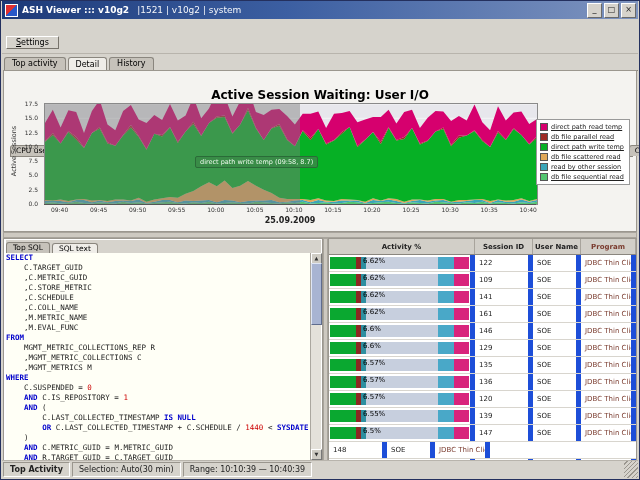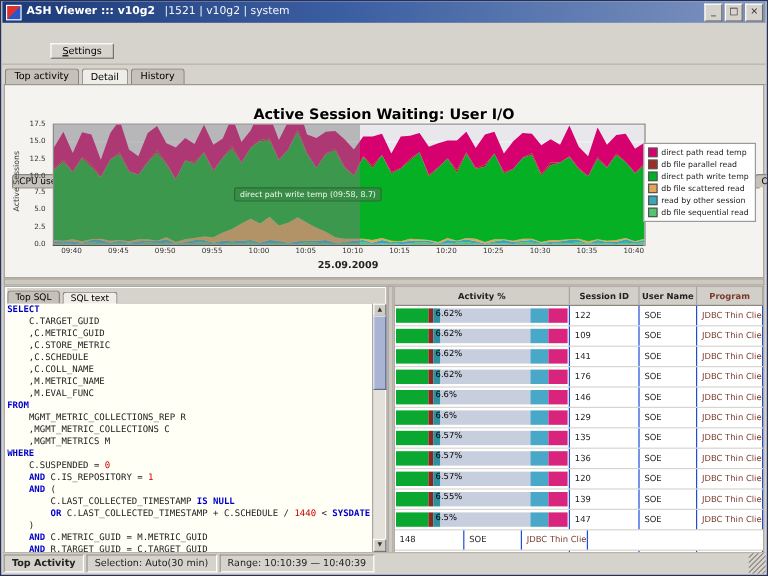--- a/index.html
+++ b/index.html
@@ -11,21 +11,21 @@
   .titlebar .title{font-weight:bold;white-space:nowrap;}
   .titlebar .subtitle{margin-left:8px;white-space:nowrap;opacity:.95;}
   .win-buttons{margin-left:auto;display:flex;gap:2px;padding-right:2px;}
   .win-btn{width:13px;height:13px;background:#d6d3cc;border:1px solid;border-color:#fff #6a6a6a #6a6a6a #fff;font-size:8px;line-height:11px;text-align:center;color:#222;cursor:default;}
 
   
   .menubar{position:absolute;left:1px;top:18px;right:1px;height:14px;background:#dedbd4;border-bottom:1px solid #a8a49c;display:flex;align-items:center;font-size:9px;}
   .menu-item{display:inline-block;padding:0 7px;}
   .menu-item::first-letter{text-decoration:underline;}
   .toolbar{position:absolute;left:1px;top:33px;right:1px;height:19px;background:#d6d3cc;border-bottom:1px solid #b8b4ac;}
-  .btn{position:absolute;left:4px;top:2px;font-size:8px;padding:1px 9px;background:#d6d3cc;border:1px solid;border-color:#fff #77736b #77736b #fff;margin-left:36px;}
+  .btn{position:absolute;left:4px;top:2px;font-size:8px;padding:1px 9px;background:#d6d3cc;border:1px solid;border-color:#fff #77736b #77736b #fff;}
   .btn::first-letter{text-decoration:underline;}
 
   
   .tabs{display:flex;align-items:flex-end;}
   .tab{border:1px solid #8a867e;border-bottom:none;background:#c6c2ba;padding:1px 7px 2px;margin-right:2px;font-size:8px;border-radius:3px 3px 0 0;white-space:nowrap;}
   .tab.sel{background:#efede8;position:relative;top:1px;padding-top:2px;}
   #tabs1{position:absolute;left:3px;top:53px;right:1px;height:16px;border-bottom:1px solid #8a867e;}
   #tabs2{position:absolute;left:6px;top:71px;right:3px;height:14px;border-bottom:1px solid #8a867e;}
   #tabs2 .tab{padding:0 5px 1px;font-size:7.5px;margin-right:1px;}
 
@@ -40,21 +40,21 @@
   .plot{position:absolute;left:38px;top:0;width:492px;height:100px;background:#e7e7ec;border:1px solid #8a8a8a;}
   .plot svg{position:absolute;left:0;top:0;}
   .sel-overlay{position:absolute;left:0;top:0;height:100%;background:rgba(125,125,125,.45);}
   .tooltip{position:absolute;left:150px;top:52px;background:rgba(58,138,70,.85);border:1px solid #2a6b38;color:#eefbee;font-size:6.5px;padding:1px 4px;border-radius:2px;white-space:nowrap;z-index:5;}
   .x-ticks{position:absolute;left:38px;top:101px;width:492px;height:10px;border-top:1px solid #555;}
   .x-tick{position:absolute;top:1px;font-size:6px;color:#333;transform:translateX(-50%);white-space:nowrap;}
   .date-label{position:absolute;left:38px;top:113px;width:492px;text-align:center;font-size:8px;font-weight:bold;color:#222;}
   .legend{position:absolute;right:4px;top:16px;width:94px;background:#fff;border:1px solid #999;padding:2px 3px;box-sizing:border-box;}
   .legend-item{display:flex;align-items:center;height:10px;}
   .legend-swatch{width:6px;height:6px;margin-right:3px;border:1px solid #555;flex:none;}
-  .legend-label{font-size:6.5px;color:#222;white-space:nowrap;}
+  .legend-label{font-size:6.5px;color:#222;white-space:nowrap;text-decoration:underline;}
 
   
   .hsplit{position:absolute;left:2px;top:231px;right:2px;height:6px;background:#cdc9c1;border:1px solid #a8a49c;box-sizing:border-box;}
   .vsplit{position:absolute;left:322px;top:237px;width:5px;height:224px;background:#cdc9c1;border:1px solid #a8a49c;box-sizing:border-box;}
 
   
   .sql-panel{position:absolute;left:2px;top:237px;width:320px;height:224px;background:#fff;border:1px solid #9b978f;box-sizing:border-box;}
   #tabs3{position:absolute;left:2px;top:1px;right:1px;height:13px;border-bottom:1px solid #8a867e;background:#d6d3cc;}
   #tabs3 .tab{padding:0 6px 1px;font-size:7.5px;}
   .sql-text{position:absolute;left:2px;top:14px;right:11px;bottom:1px;background:#fffff6;overflow:hidden;font-family:"DejaVu Sans Mono",monospace;font-size:7.5px;line-height:10px;white-space:pre;color:#1a1a1a;}
@@ -62,21 +62,21 @@
   .sql-text .num{color:#cc0000;}
   .vscroll{position:absolute;right:1px;top:14px;width:10px;bottom:1px;background:#e4e1da;border-left:1px solid #aba79f;}
   .vs-btn{position:absolute;left:0;width:9px;height:9px;background:#cfccc4;border:1px solid;border-color:#fff #777 #777 #fff;font-size:5px;line-height:8px;text-align:center;color:#333;}
   .vs-thumb{position:absolute;left:0;top:10px;width:9px;height:60px;background:#a8b4d2;border:1px solid;border-color:#dfe6f4 #5f6c8e #5f6c8e #dfe6f4;}
 
   
   .sessions{position:absolute;left:327px;top:237px;right:2px;height:224px;background:#fff;border:1px solid #9b978f;box-sizing:border-box;overflow:hidden;}
   .t-head{display:flex;height:15px;background:#d2cfc8;border-bottom:1px solid #8a867e;}
   .t-hc{font-size:7px;font-weight:bold;color:#222;border-right:1px solid #a8a49c;display:flex;align-items:center;justify-content:center;box-sizing:border-box;}
   .t-row{display:flex;height:16px;border-bottom:1px solid #d8d5ce;}
-  .t-c{font-size:7px;color:#222;border-right:1px solid #1d4ed8;display:flex;align-items:center;padding-left:4px;box-sizing:border-box;overflow:hidden;white-space:nowrap;}
+  .t-c{font-size:7px;color:#222;border-right:5px solid #1d4ed8;display:flex;align-items:center;padding-left:4px;box-sizing:border-box;overflow:hidden;white-space:nowrap;}
   .c0{width:146px;position:relative;padding:0;}
   .c1{width:58px;}
   .c2{width:48px;}
   .c3{width:55px;color:#7a3b2e;}
   .bar{position:absolute;left:1px;top:2px;right:1px;bottom:2px;display:flex;}
   .bar-seg{height:100%;}
   .bar-label{position:absolute;left:34px;top:2px;font-size:7px;color:#000;z-index:2;}
 
   
   .statusbar{position:absolute;left:1px;bottom:1px;right:1px;height:17px;background:#d6d3cc;border-top:1px solid #b8b4ac;display:flex;align-items:stretch;font-size:8px;}
@@ -286,21 +286,21 @@
             <div class="bar">
               <span class="bar-seg" style="width: 19%; background: rgb(10, 168, 48);"></span>
               <span class="bar-seg" style="width: 3%; background: rgb(140, 40, 34);"></span>
               <span class="bar-seg" style="width: 4%; background: rgb(46, 143, 160);"></span>
               <span class="bar-seg" style="width: 52%; background: rgb(199, 207, 222);"></span>
               <span class="bar-seg" style="width: 11%; background: rgb(73, 168, 200);"></span>
               <span class="bar-seg" style="width: 11%; background: rgb(216, 36, 124);"></span>
             </div>
             <span class="bar-label">6.62%</span>
           </div>
-          <div class="t-c c1">176</div>
+          <div class="t-c c1">161</div>
           <div class="t-c c2">SOE</div>
           <div class="t-c c3">JDBC Thin Client</div>
         </div>
         <div class="t-row">
           <div class="t-c c0">
             <div class="bar">
               <span class="bar-seg" style="width: 19%; background: rgb(10, 168, 48);"></span>
               <span class="bar-seg" style="width: 3%; background: rgb(140, 40, 34);"></span>
               <span class="bar-seg" style="width: 4%; background: rgb(46, 143, 160);"></span>
               <span class="bar-seg" style="width: 52%; background: rgb(199, 207, 222);"></span>

